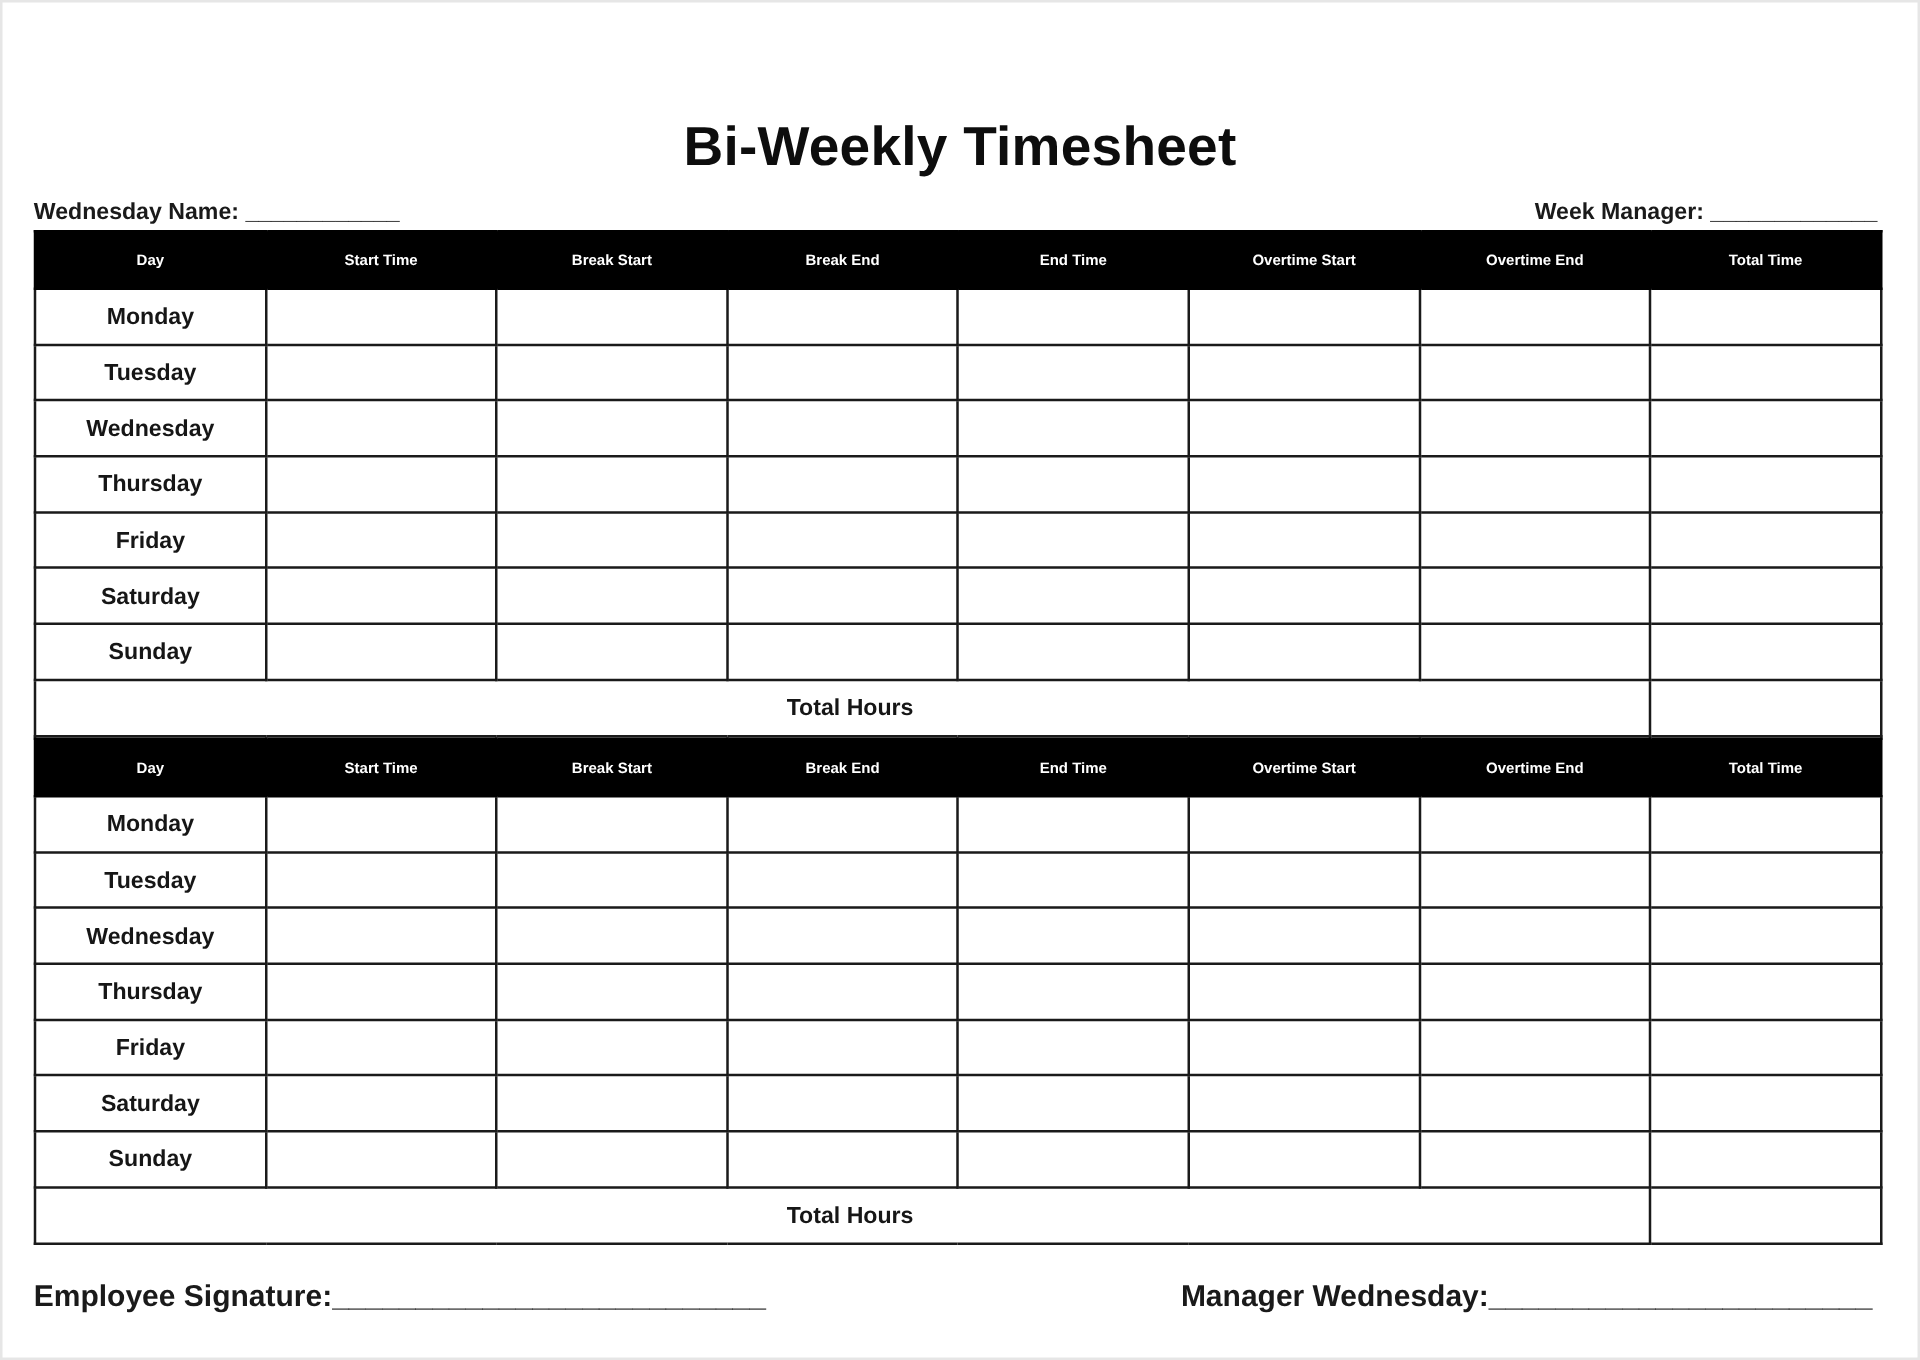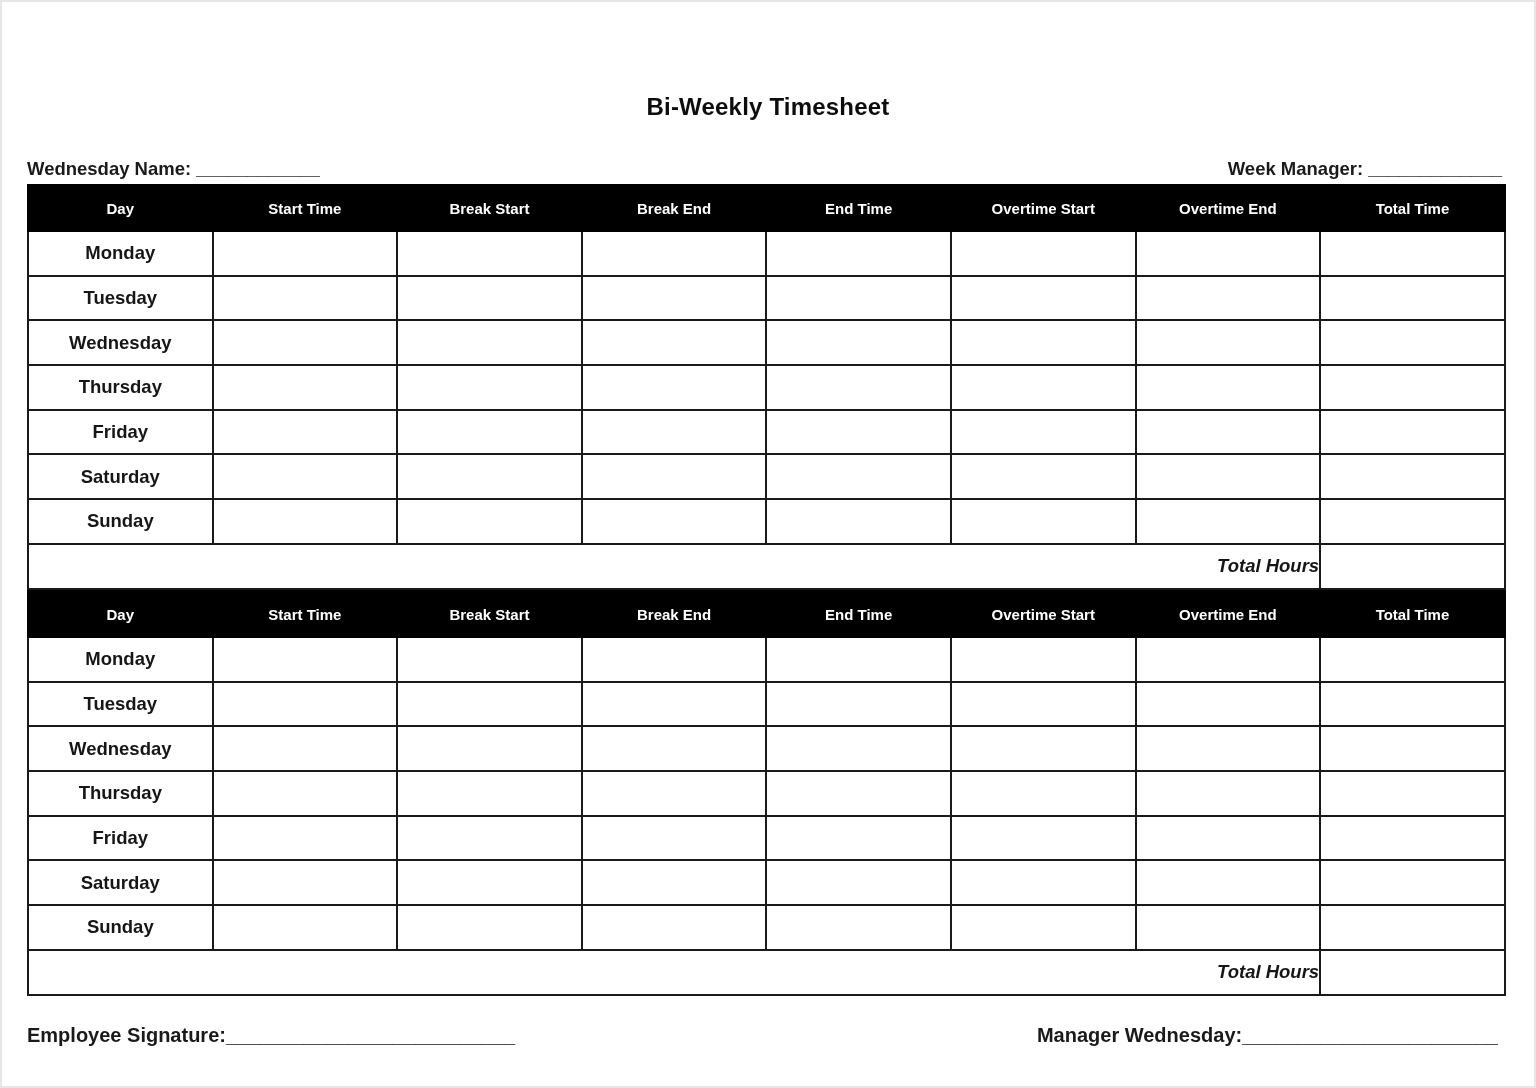--- a/index.html
+++ b/index.html
@@ -9,49 +9,49 @@
       font-family: "Liberation Sans", "DejaVu Sans", sans-serif;
       color: #111111;
     }
     .page-frame {
       position: absolute; left: 0; top: 0; width: 1536px; height: 1088px;
       border: 2px solid #e6e6e6;
       background: #ffffff;
     }
     .title {
       position: absolute; left: 0; top: 93px; width: 1536px;
-      text-align: center; font-size: 24px; font-weight: bold; color: #0d0d0d;
+      text-align: center; font-size: 44px; font-weight: bold; color: #0d0d0d;
       letter-spacing: 0.2px;
     }
     .field-label {
       position: absolute; top: 158px; font-size: 18.5px; font-weight: bold; color: #1a1a1a;
       white-space: nowrap;
     }
     .employee-name { left: 27px; }
     .week-number { right: 34px; }
     .sheet {
       position: absolute; left: 27px; width: 1477px;
       border-collapse: collapse; table-layout: fixed;
     }
     .sheet-1 { top: 184px; }
     .sheet-2 { top: 590px; }
     .sheet col { width: 184.6px; }
     .sheet th {
-      background: #000000; color: #ffffff; font-weight: bold; font-size: 15px;
+      background: #000000; color: #ffffff; font-weight: bold; font-size: 12px;
       height: 46px; text-align: center; border: 2px solid #000000;
       white-space: nowrap;
     }
     .sheet td {
       border: 2px solid #1a1a1a; height: 44.7px; text-align: center;
       font-size: 18.5px; font-weight: bold; color: #161616;
     }
     .sheet td.day-cell { font-weight: bold; }
-    .sheet td.total-label { text-align: right; padding-left: 12px; font-style: italic; }
+    .sheet td.total-label { text-align: center; padding-left: 12px; }
     .signature {
-      position: absolute; top: 1024px; font-size: 20px; font-weight: bold; color: #1a1a1a;
+      position: absolute; top: 1024px; font-size: 24px; font-weight: bold; color: #1a1a1a;
       white-space: nowrap;
     }
     .sig-employee { left: 27px; }
     .sig-manager { right: 38px; }
   </style>
 </head>
 <body>
 
 <div class="page-frame"></div>
 

